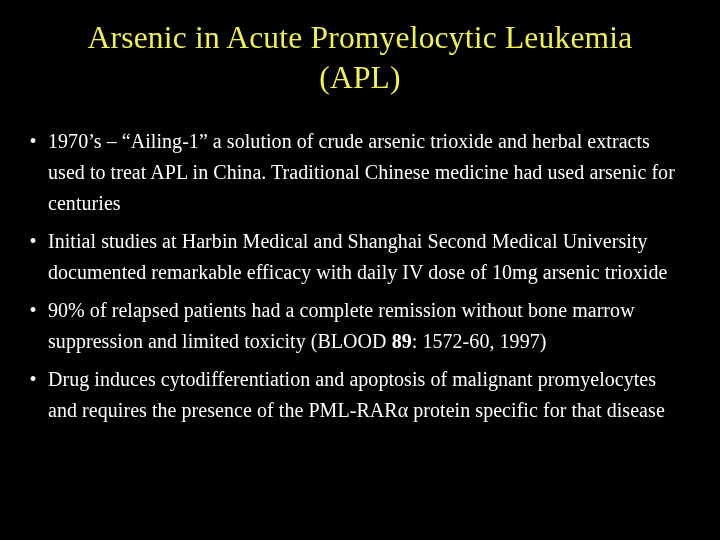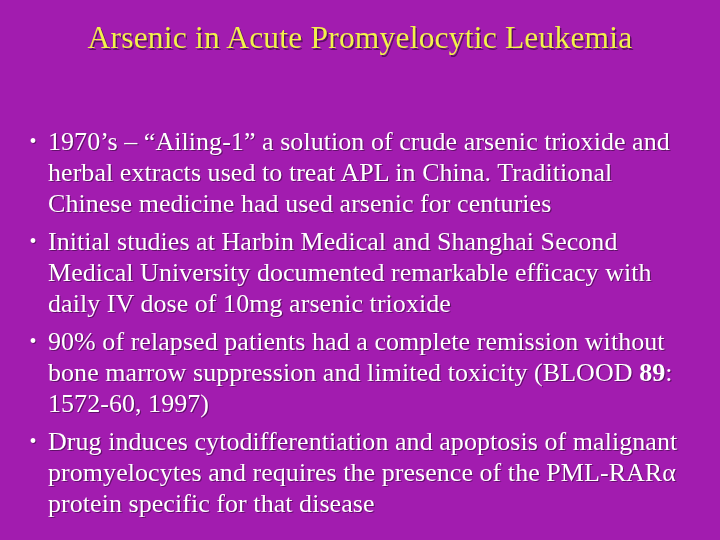--- a/index.html
+++ b/index.html
@@ -9,21 +9,21 @@
   body {
     width: 720px;
     height: 540px;
     overflow: hidden;
     font-family: "Liberation Serif", "DejaVu Serif", serif;
   }
   #slide {
     position: relative;
     width: 720px;
     height: 540px;
-    background: #a21caf;
+    background: #000000;
     box-sizing: border-box;
     overflow: hidden;
   }
   #title-block {
     position: absolute;
     top: 18px;
     left: 40px;
     width: 640px;
     text-align: center;
     color: #F2F24A;
@@ -52,37 +52,38 @@
     flex: 0 0 auto;
     width: 30px;
     text-align: center;
     font-size: 20px;
     line-height: 31px;
     color: #FFFFFF;
     text-shadow: 1px 1px 0 rgba(0,0,0,0.4);
   }
   .bullet-text {
     flex: 1 1 auto;
-    font-size: 26px;
+    font-size: 20px;
     line-height: 31px;
     color: #FFFFFF;
     letter-spacing: 0.05px;
     text-shadow: 1.2px 1.2px 0 rgba(0,0,0,0.4);
     padding-right: 16px;
   }
   .u { }
   .ub { font-weight: bold; }
 </style>
 </head>
 <body>
 
 <div id="slide">
 
   <div id="title-block">
     <span id="title-line-1">Arsenic in Acute Promyelocytic Leukemia</span>
+    <span id="title-line-2">(APL)</span>
   </div>
 
   <div id="body-block">
 
     <div class="bullet-row">
       <span class="bullet-marker">•</span>
       <span class="bullet-text">1970’s – “Ailing-1” a solution of crude arsenic trioxide and herbal extracts used to treat APL in China.  Traditional Chinese medicine had used arsenic for centuries</span>
     </div>
 
     <div class="bullet-row">

